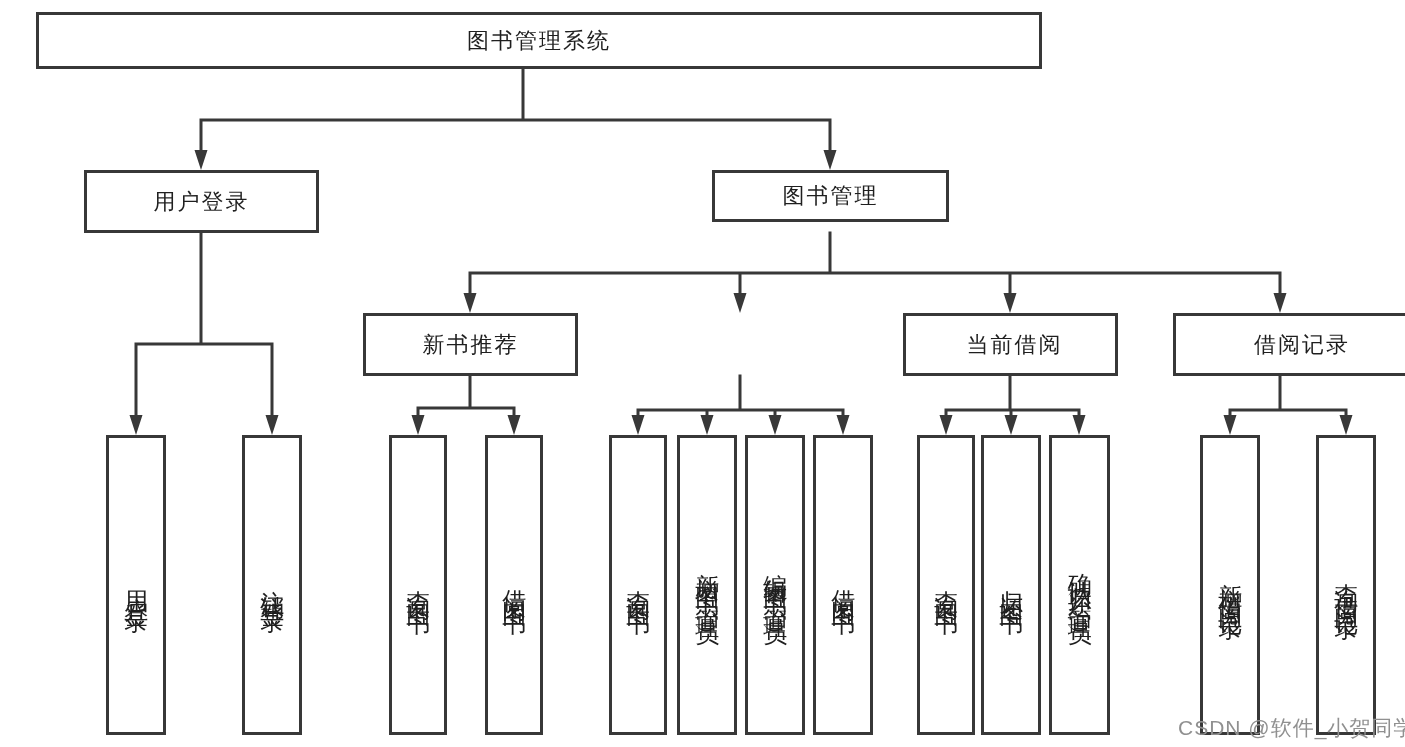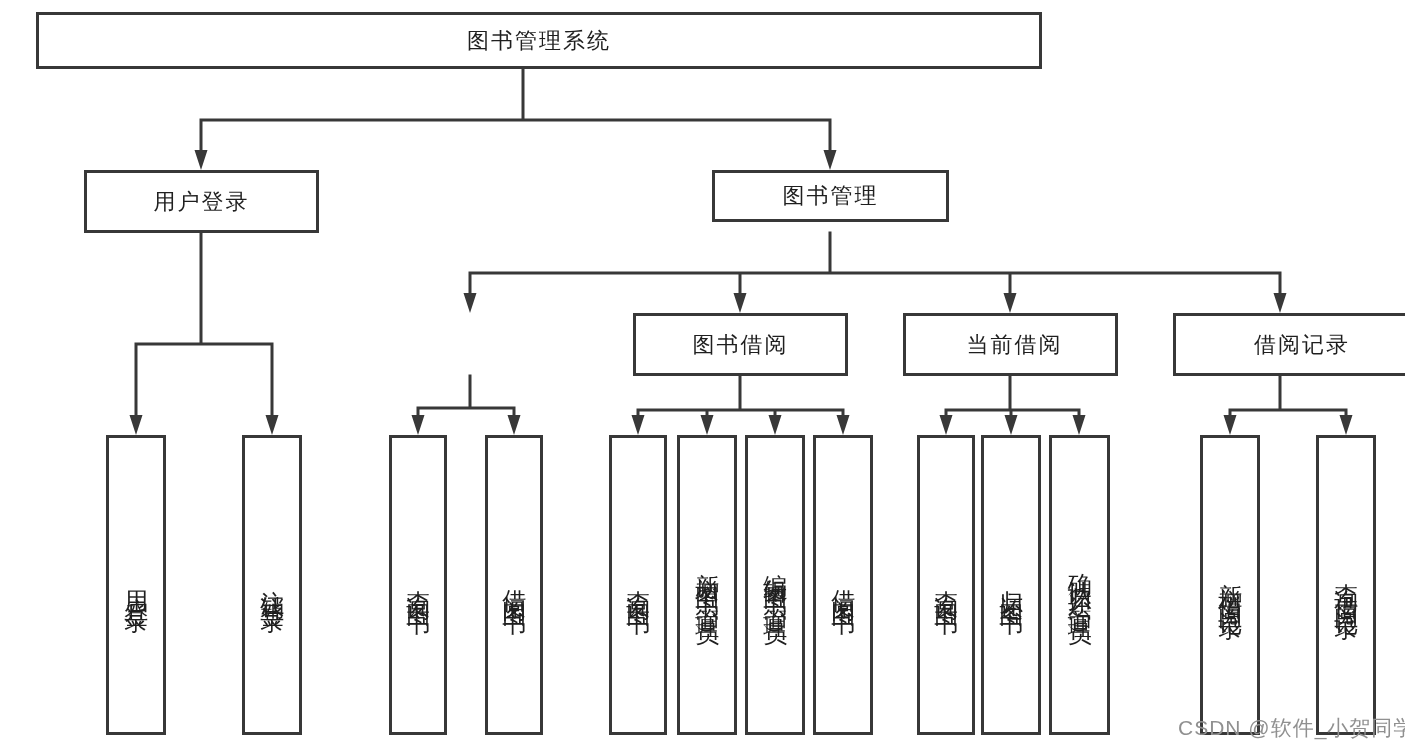--- a/index.html
+++ b/index.html
@@ -112,22 +112,22 @@
     <span>图书管理系统</span>
   </div>
 
   <div class="node nh" style="left:84px; top:170px; width:235px; height:63px;">
     <span>用户登录</span>
   </div>
   <div class="node nh" style="left:712px; top:170px; width:237px; height:52px;">
     <span>图书管理</span>
   </div>
 
-  <div class="node nh" style="left:633px; top:313px; width:215px; height:63px;">
-    <span>图书借阅</span>
+  <div class="node nh" style="left:363px; top:313px; width:215px; height:63px;">
+    <span>新书推荐</span>
   </div>
   <div class="node nh" style="left:903px; top:313px; width:215px; height:63px;padding-left:8px;">
     <span>当前借阅</span>
   </div>
   <div class="node nh" style="left:1173px; top:313px; width:258px; height:63px;">
     <span>借阅记录</span>
   </div>
 
   <div class="node nv" style="left:106px; top:435px; width:60px; height:300px;">
     <span>用户登录</span>

